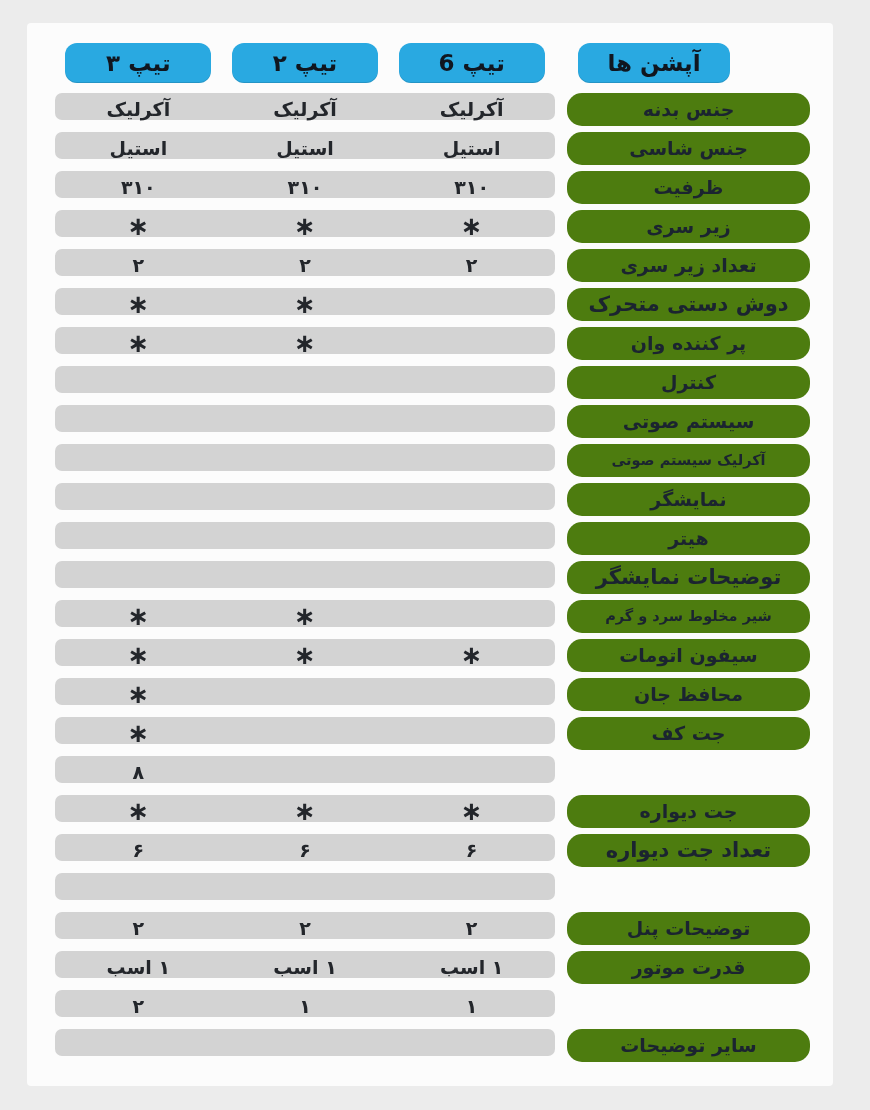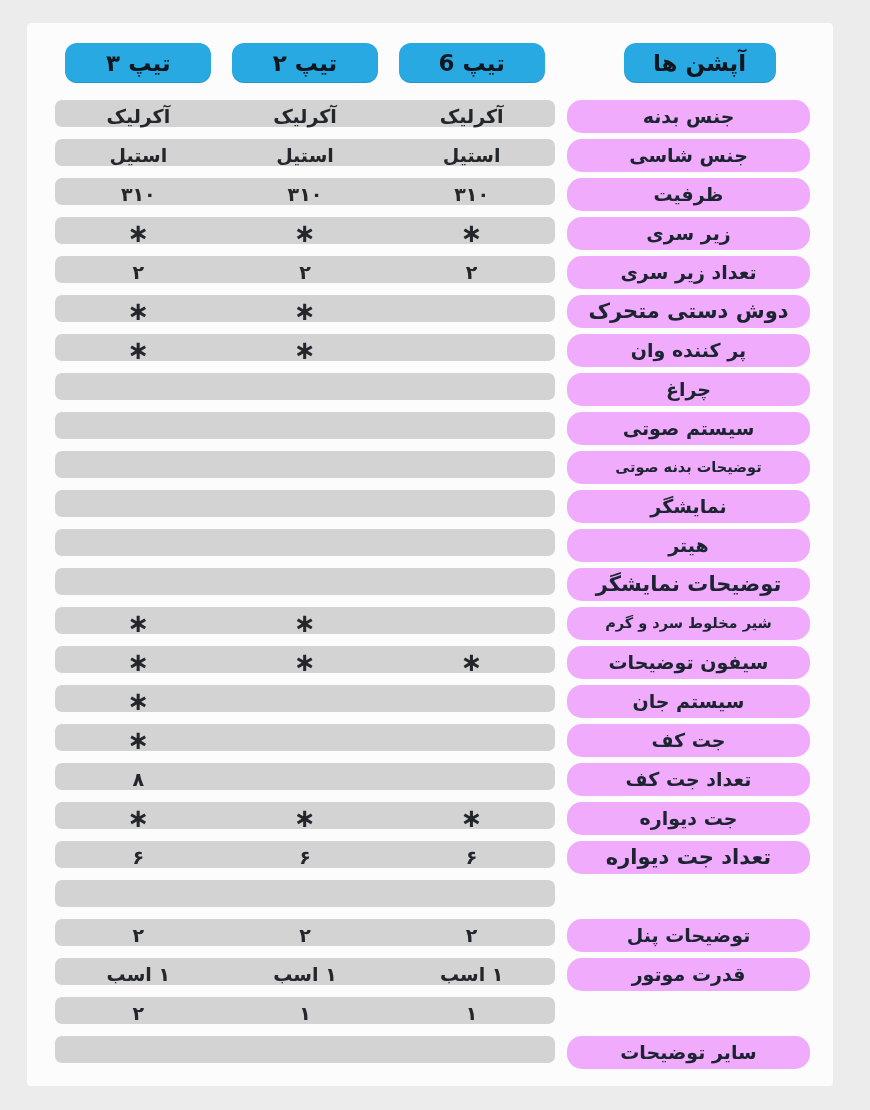--- a/index.html
+++ b/index.html
@@ -21,21 +21,21 @@
   }
 
   .grid-row {
     display: grid;
     grid-template-columns: 500px 243px;
     column-gap: 12px;
     align-items: stretch;
   }
 
   
-  .header-row { height: 40px; margin-bottom: 17px; gap: 23px; }
+  .header-row { height: 40px; margin-bottom: 10px; gap: 23px; }
   .header-types {
     display: grid;
     grid-template-columns: 1fr 1fr 1fr;
     align-items: center;
     justify-items: center;
   }
   .hdr-btn {
     background: #29a9e1;
     color: #10161f;
     border: none;
@@ -43,21 +43,21 @@
     height: 40px;
     width: 146px;
     font-weight: bold;
     font-size: 23px;
     line-height: 40px;
     text-align: center;
     font-family: inherit;
     padding: 0;
     box-shadow: inset 0 -1px 0 rgba(0,0,0,0.12);
   }
-  .header-opt { display: flex; align-items: center; justify-content: center; }
+  .header-opt { display: flex; align-items: center; justify-content: flex-start; }
   .hdr-btn.opt { width: 152px; }
 
   
   .rows { display: flex; flex-direction: column; gap: 6px; }
   .row { height: 33px; }
   .values {
     background: #d3d3d3;
     border-radius: 7px;
     display: grid;
     grid-template-columns: 1fr 1fr 1fr;
@@ -67,21 +67,21 @@
   }
   .val {
     color: #23262b;
     font-weight: bold;
     font-size: 19px;
     line-height: 33px;
     white-space: nowrap;
   }
   .val.star { font-size: 26px; }
   .label {
-    background: #f0abfc;
+    background: #4d7c0f;
     border-radius: 15px;
     color: #1b2430;
     font-weight: bold;
     font-size: 19px;
     height: 33px;
     line-height: 33px;
     text-align: center;
     white-space: nowrap;
     overflow: hidden;
   }
@@ -160,37 +160,37 @@
           <div class="val" dir="rtl"></div>
         </div>
         <div class="label" dir="rtl">پر کننده وان</div>
       </div>
       <div class="grid-row row">
         <div class="values">
           <div class="val" dir="rtl"></div>
           <div class="val" dir="rtl"></div>
           <div class="val" dir="rtl"></div>
         </div>
-        <div class="label" dir="rtl">چراغ</div>
+        <div class="label" dir="rtl">کنترل</div>
       </div>
       <div class="grid-row row">
         <div class="values">
           <div class="val" dir="rtl"></div>
           <div class="val" dir="rtl"></div>
           <div class="val" dir="rtl"></div>
         </div>
         <div class="label" dir="rtl">سیستم صوتی</div>
       </div>
       <div class="grid-row row">
         <div class="values">
           <div class="val" dir="rtl"></div>
           <div class="val" dir="rtl"></div>
           <div class="val" dir="rtl"></div>
         </div>
-        <div class="label small" dir="rtl">توضیحات بدنه صوتی</div>
+        <div class="label small" dir="rtl">آکرلیک سیستم صوتی</div>
       </div>
       <div class="grid-row row">
         <div class="values">
           <div class="val" dir="rtl"></div>
           <div class="val" dir="rtl"></div>
           <div class="val" dir="rtl"></div>
         </div>
         <div class="label" dir="rtl">نمایشگر</div>
       </div>
       <div class="grid-row row">
@@ -216,45 +216,44 @@
           <div class="val" dir="rtl"></div>
         </div>
         <div class="label small" dir="rtl">شیر مخلوط سرد و گرم</div>
       </div>
       <div class="grid-row row">
         <div class="values">
           <div class="val star" dir="rtl">∗</div>
           <div class="val star" dir="rtl">∗</div>
           <div class="val star" dir="rtl">∗</div>
         </div>
-        <div class="label" dir="rtl">سیفون توضیحات</div>
-      </div>
-      <div class="grid-row row">
-        <div class="values">
-          <div class="val star" dir="rtl">∗</div>
-          <div class="val" dir="rtl"></div>
-          <div class="val" dir="rtl"></div>
-        </div>
-        <div class="label" dir="rtl">سیستم جان</div>
+        <div class="label" dir="rtl">سیفون اتومات</div>
+      </div>
+      <div class="grid-row row">
+        <div class="values">
+          <div class="val star" dir="rtl">∗</div>
+          <div class="val" dir="rtl"></div>
+          <div class="val" dir="rtl"></div>
+        </div>
+        <div class="label" dir="rtl">محافظ جان</div>
       </div>
       <div class="grid-row row">
         <div class="values">
           <div class="val star" dir="rtl">∗</div>
           <div class="val" dir="rtl"></div>
           <div class="val" dir="rtl"></div>
         </div>
         <div class="label" dir="rtl">جت کف</div>
       </div>
       <div class="grid-row row">
         <div class="values">
           <div class="val" dir="rtl">۸</div>
           <div class="val" dir="rtl"></div>
           <div class="val" dir="rtl"></div>
         </div>
-        <div class="label" dir="rtl">تعداد جت کف</div>
       </div>
       <div class="grid-row row">
         <div class="values">
           <div class="val star" dir="rtl">∗</div>
           <div class="val star" dir="rtl">∗</div>
           <div class="val star" dir="rtl">∗</div>
         </div>
         <div class="label" dir="rtl">جت دیواره</div>
       </div>
       <div class="grid-row row">

